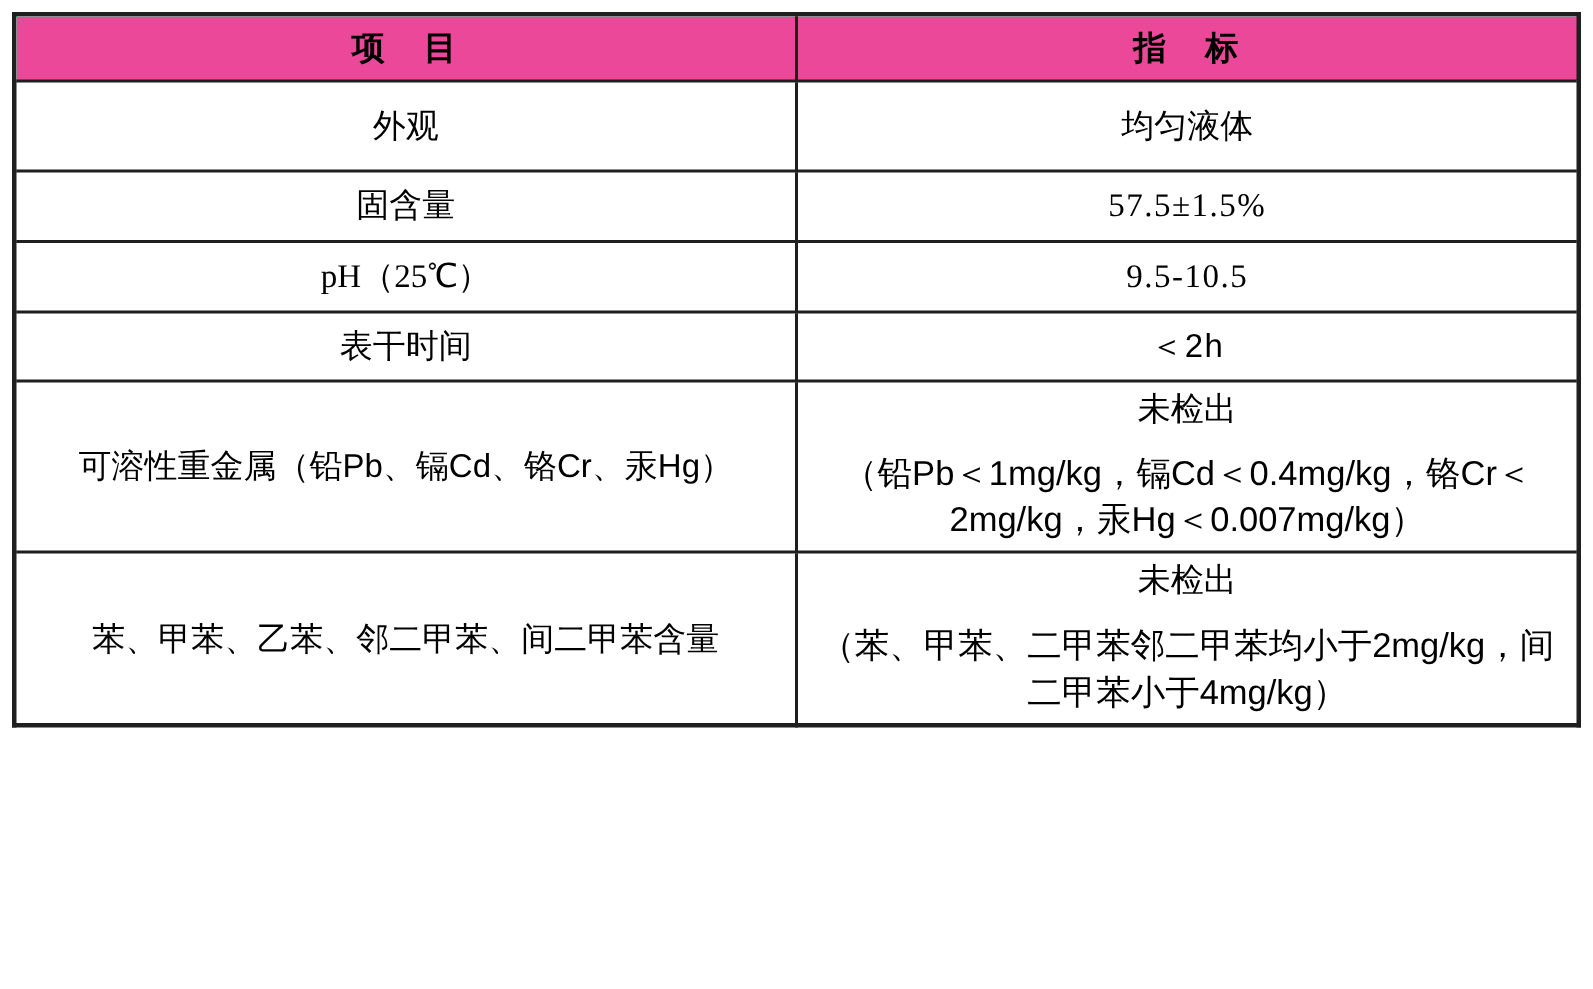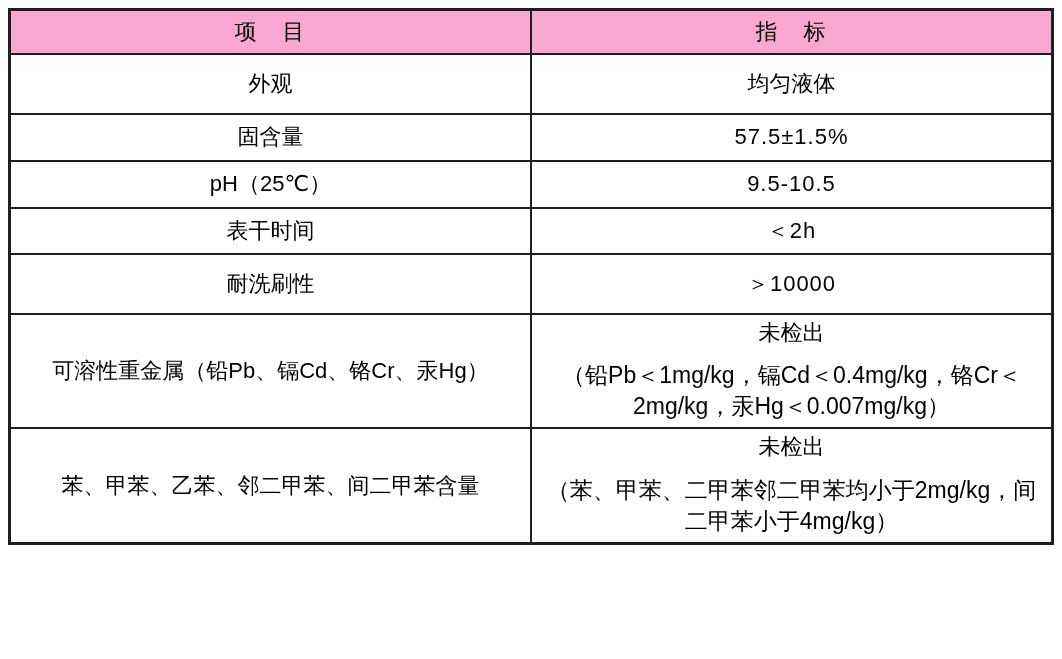--- a/index.html
+++ b/index.html
@@ -32,28 +32,28 @@
   table.spec td {
     border: 2px solid #1f1f1f;
     text-align: center;
     vertical-align: middle;
     font-size: 22px;
     line-height: 1.25;
     padding: 2px 10px;
     overflow: hidden;
   }
   table.spec th {
-    background: #f9a8d4;
-    font-weight: normal;
+    background: #ec4899;
+    font-weight: bold;
     letter-spacing: 2px;
   }
   
   tr.h44  { height: 44px; }
   tr.h48  { height: 60px; }
-  tr.h47  { height: 47px; }
+  tr.h47  { height: 47px; font-family: Liberation Serif, serif; }
   tr.h46  { height: 46px; }
   tr.h114 { height: 114px; }
   tr.h41  { height: 41px; }
   tr.h116 { height: 116px; }
   tr.h45  { height: 45px; }
 
   .val-main { margin-bottom: 14px; }
   .val-note {
     font-size: 23px;
     line-height: 1.35;
@@ -90,24 +90,20 @@
       <td>pH（25℃）</td>
       <td class="num">9.5-10.5</td>
     </tr>
 
     <tr class="h46">
       <td>表干时间</td>
       <td class="num">＜2h</td>
     </tr>
 
 
-    <tr class="h48">
-      <td>耐洗刷性</td>
-      <td class="num">＞10000</td>
-    </tr>
 
     <tr class="h114">
       <td>可溶性重金属（铅Pb、镉Cd、铬Cr、汞Hg）</td>
       <td>
         <div class="val-main">未检出</div>
         <div class="val-note">（铅Pb＜1mg/kg，镉Cd＜0.4mg/kg，铬Cr＜2mg/kg，汞Hg＜0.007mg/kg）</div>
       </td>
     </tr>
 
 

